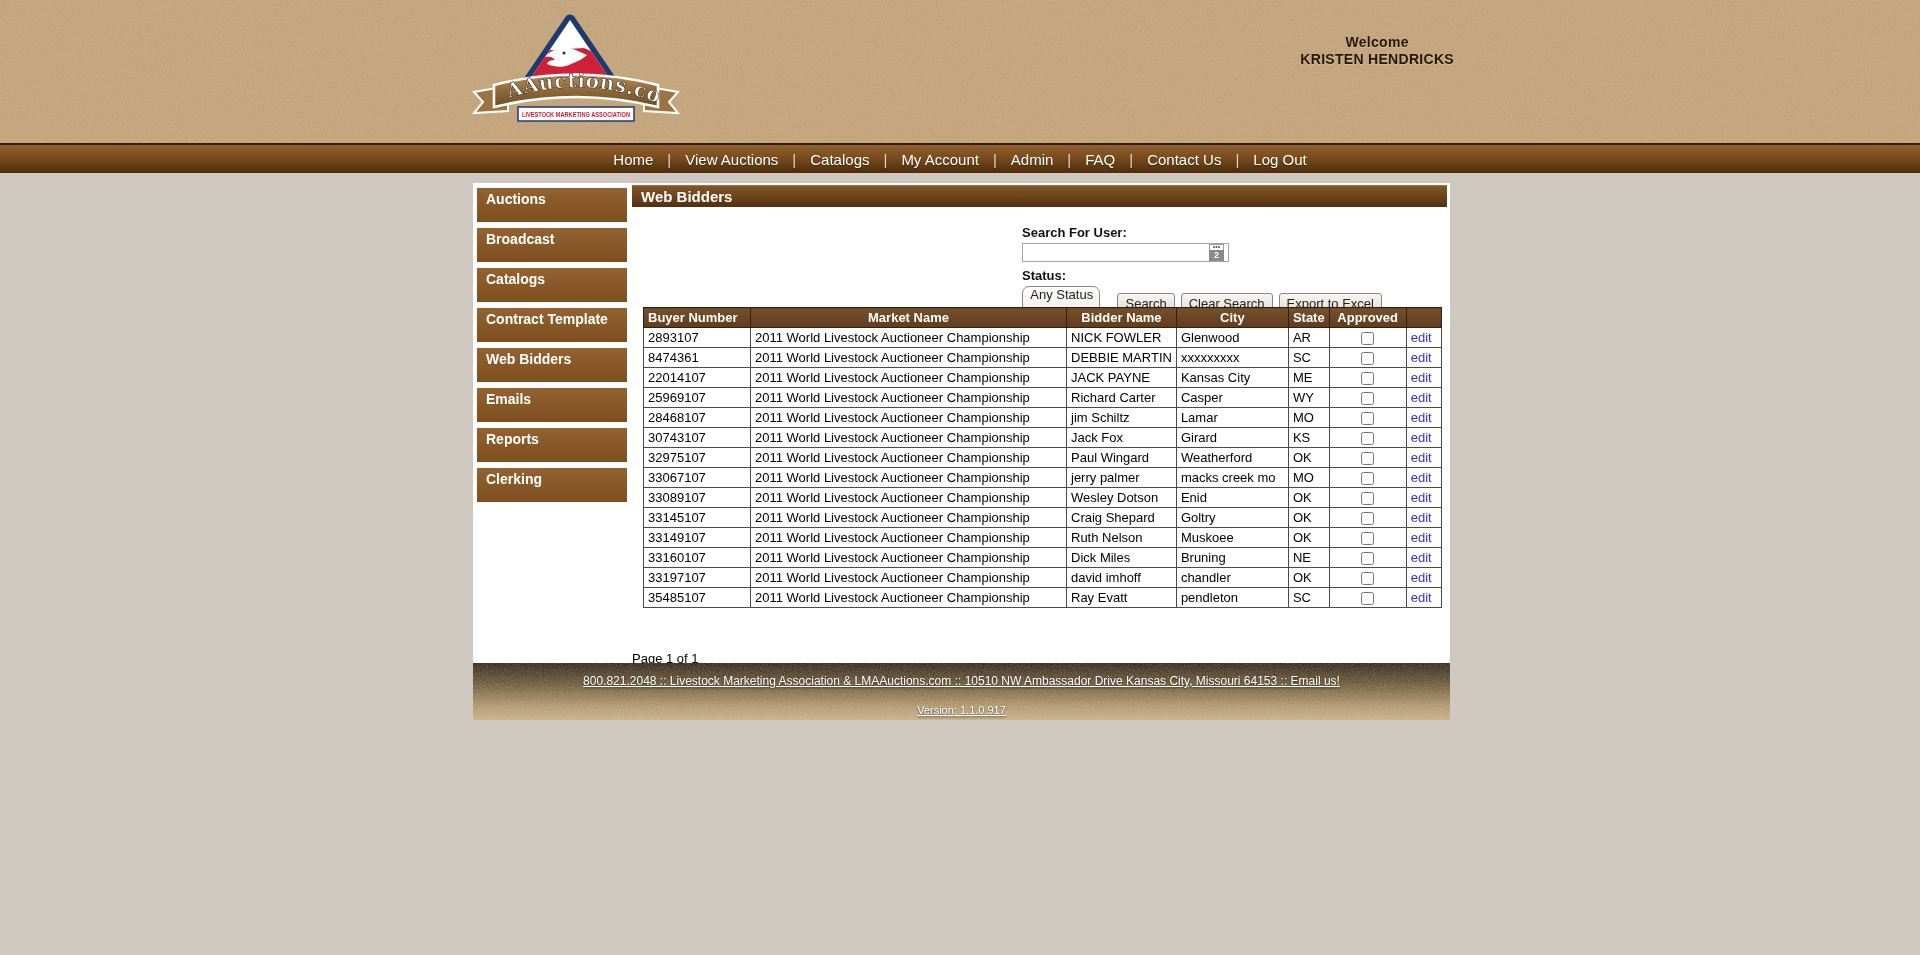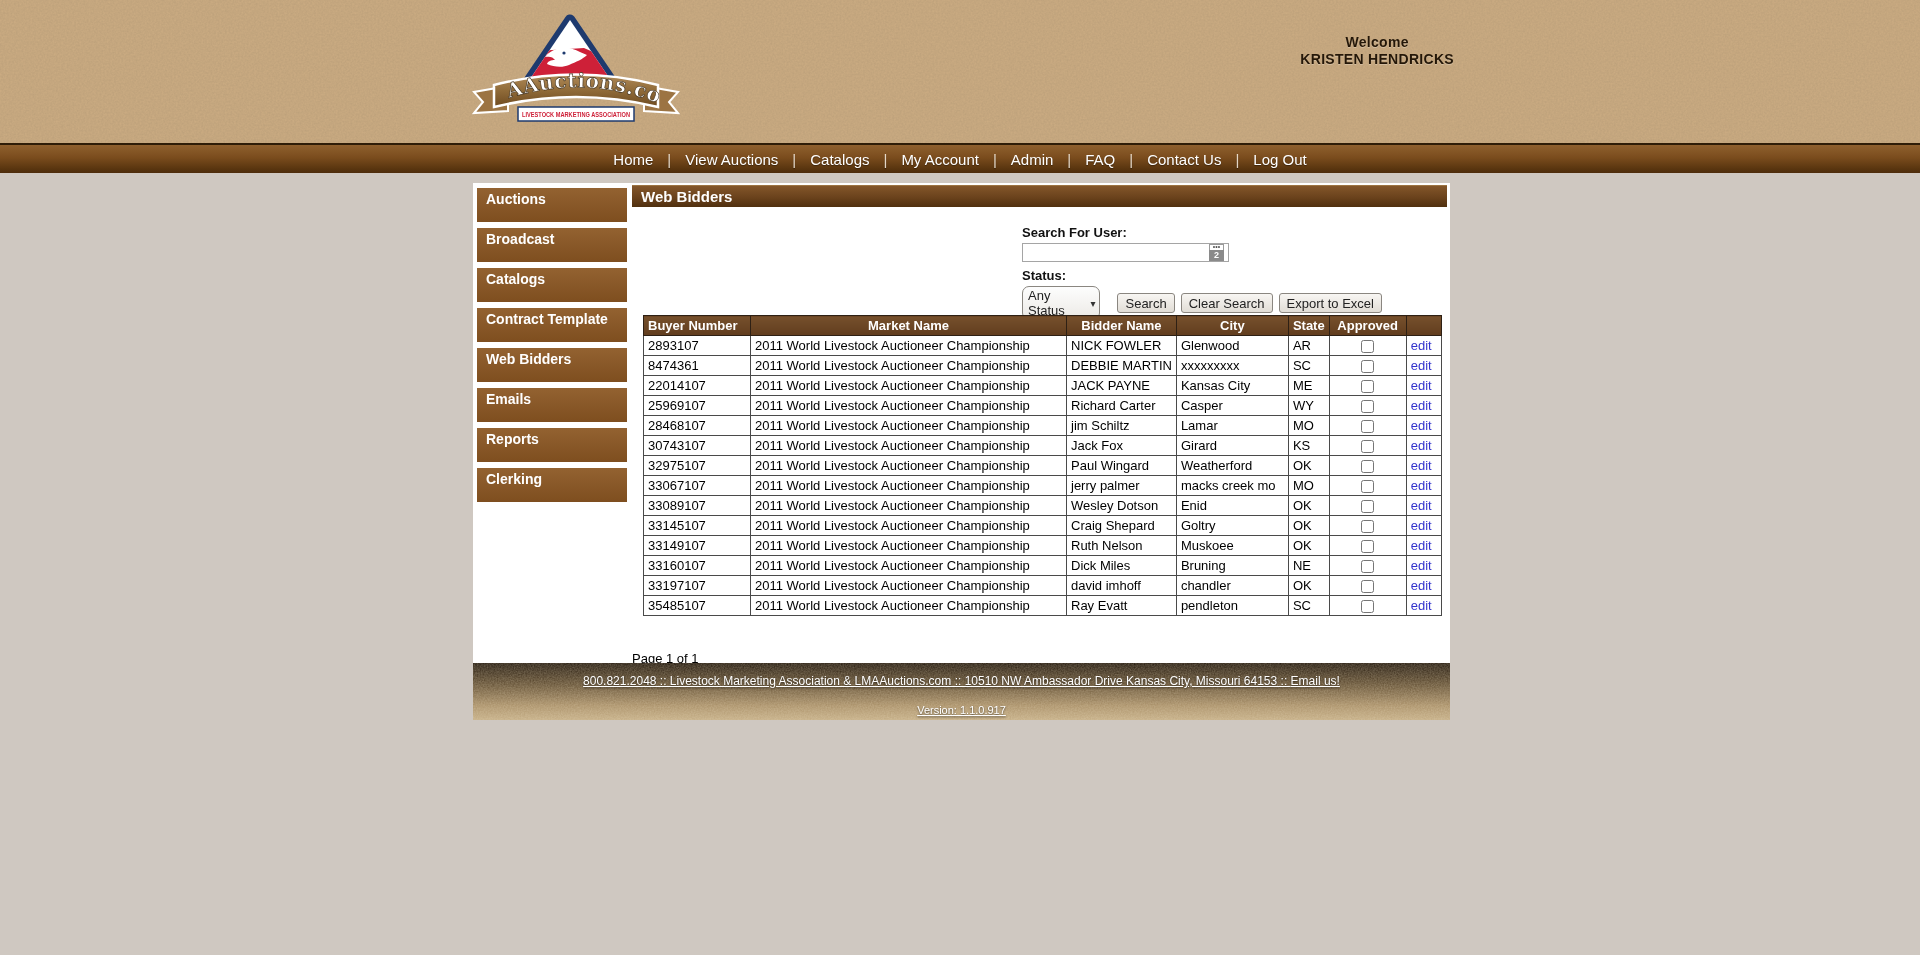--- a/index.html
+++ b/index.html
@@ -60,32 +60,32 @@
     font-size:7px; line-height:4px; text-align:center; color:#555; letter-spacing:0; overflow:hidden;
   }
   .autofill-icon .badge {
     display:block; height:11px; background:#8a8a8a; color:#fff;
     font-size:9px; font-weight:bold; text-align:center; line-height:11px;
   }
   .controls-row { display:flex; align-items:center; margin-top:3px; }
   .select-box {
     width:88px; height:34px; border:1px solid #8a8680; background:linear-gradient(#fdfdfd,#eceae6);
     display:flex; align-items:center; justify-content:space-between; padding:0 4px 0 5px;
-    font-size:13px; color:#222; border-radius:7px; cursor:pointer;
+    font-size:13px; color:#222; border-radius:7px; cursor:pointer;flex-direction:column;
   }
   .select-box .arrow { font-size:10px; color:#333; }
   .btn {
     height:20px; padding:0 7px; margin-left:6px; font-size:13px; color:#222;
     background:linear-gradient(#f8f6f3,#e1ddd6); border:1px solid #8a8680; border-radius:3px;
     cursor:pointer; font-family:"Liberation Sans",sans-serif; white-space:nowrap;
   }
   .btn-search { margin-left:17px; }
 
   
-  .bidders-table { position:absolute; left:11px; top:130px; border-collapse:collapse; table-layout:fixed; font-size:13px; }
+  .bidders-table { position:absolute; left:11px; top:122px; border-collapse:collapse; table-layout:fixed; font-size:13px; }
   .bidders-table th {
     background:linear-gradient(#76502c,#613d1e); color:#fff; font-weight:bold;
     height:20px; border:1px solid #2e2014; padding:0 4px; font-size:13px; white-space:nowrap; overflow:hidden;
   }
   .bidders-table td {
     background:#fff; color:#000; height:20px; border:1px solid #4a4a4a;
     padding:0 4px; white-space:nowrap; overflow:hidden;
   }
   .th-left { text-align:left; }
   .c-approved { text-align:center; }

